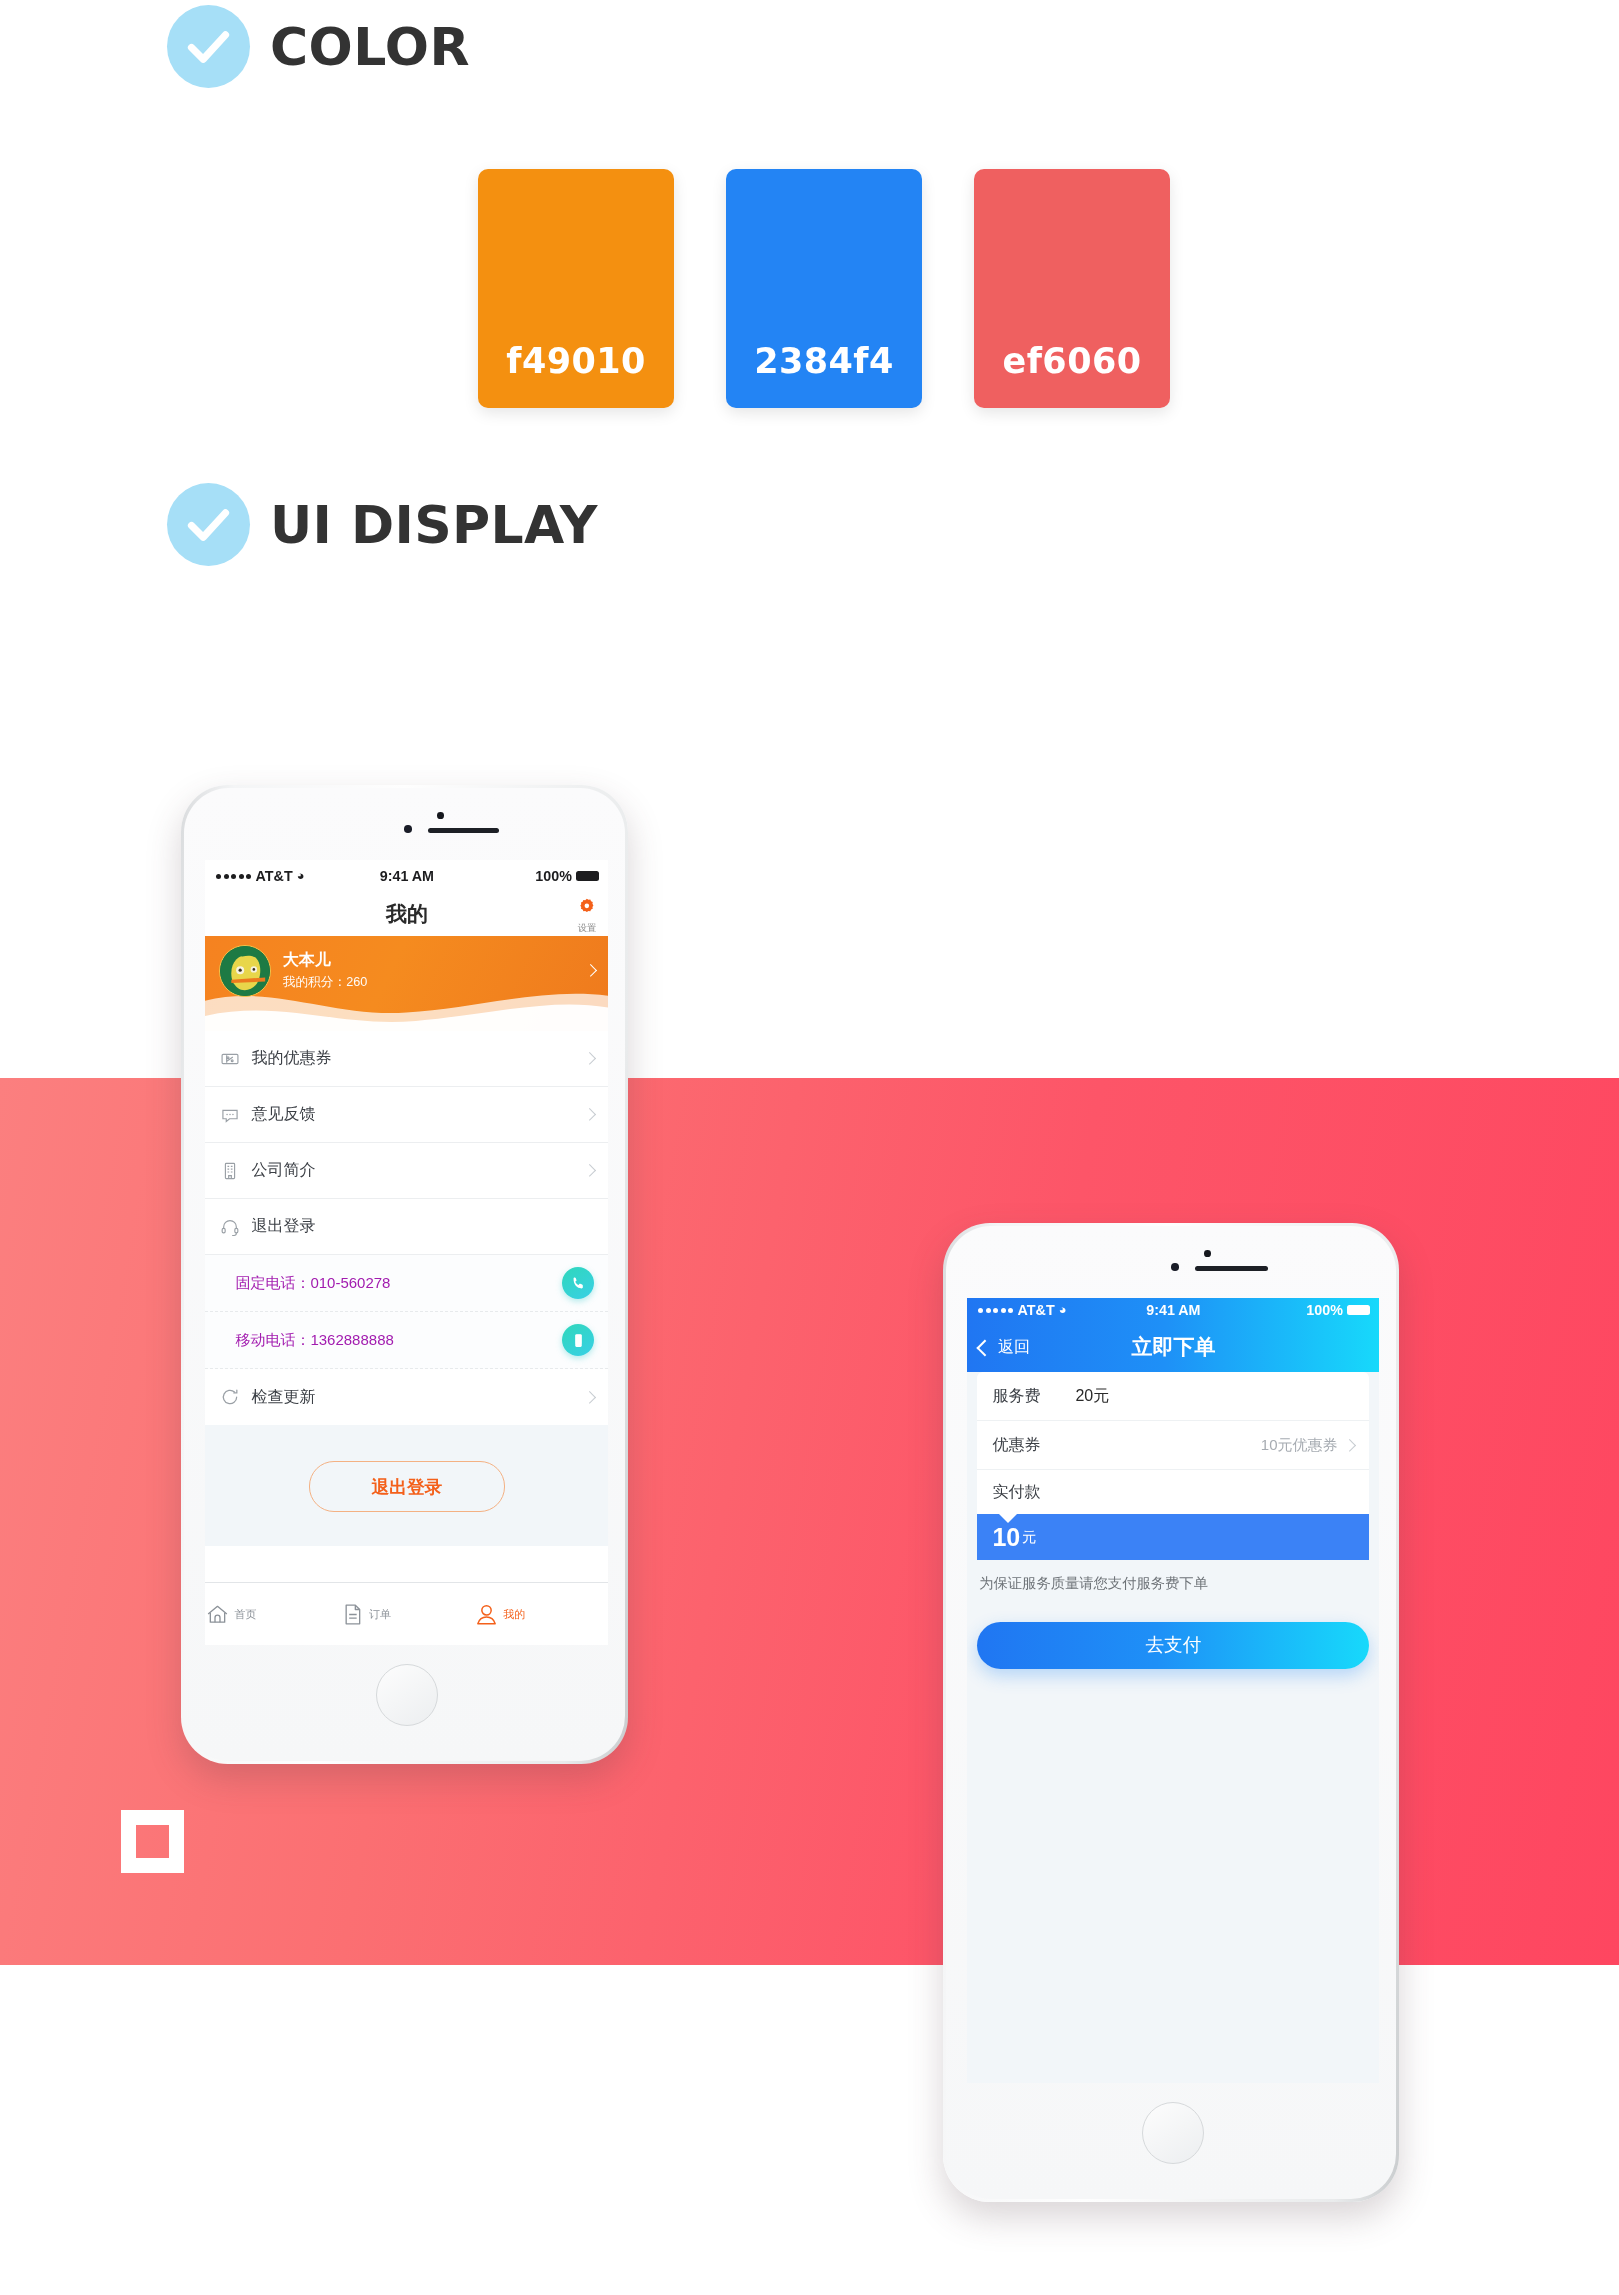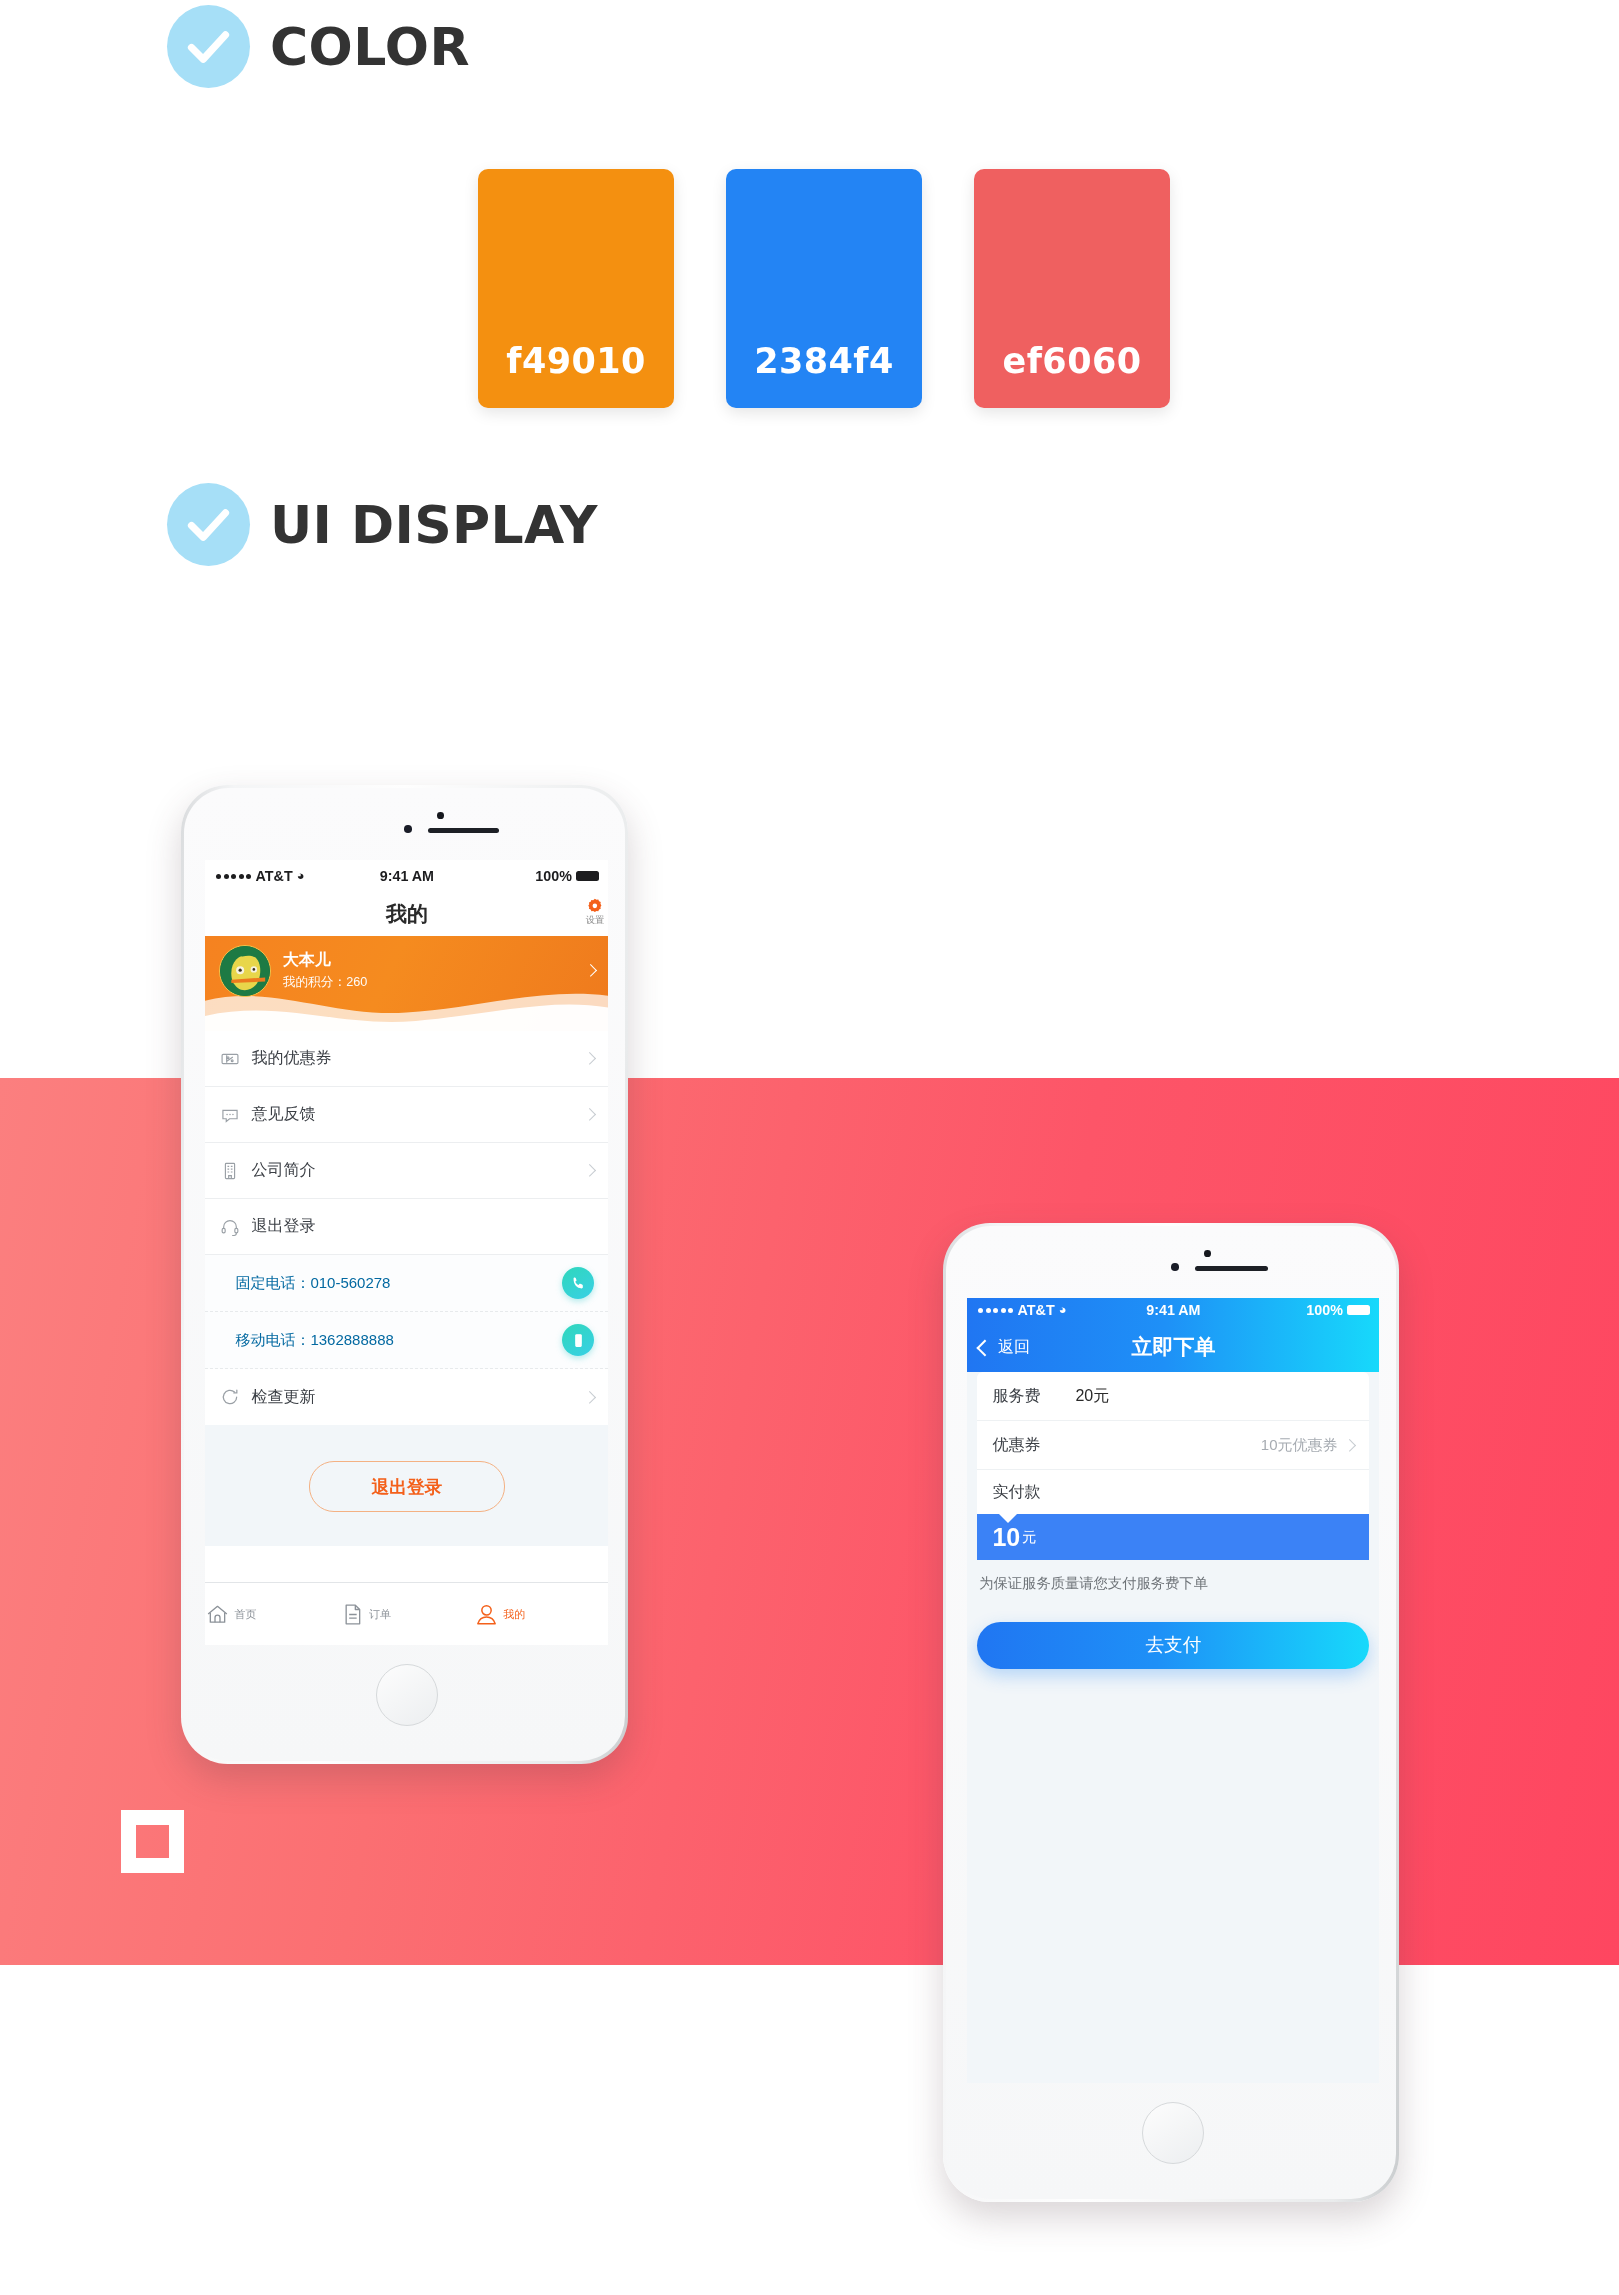--- a/index.html
+++ b/index.html
@@ -92,22 +92,22 @@
   }
   .wifi{ font-size:12.7px; line-height:1; }
 
   
   .p1-nav{
     height:44px; background:#ffffff; position:relative;
     display:flex; align-items:center; justify-content:center;
   }
   .p1-nav-title{ font-size:21px; color:#2a2a2a; font-weight:bold; }
   .p1-gear{
-    position:absolute; right:4px; top:4.2px;
-    display:flex; flex-direction:column; align-items:center; gap:0;
+    position:absolute; right:12px; top:4.2px;
+    display:flex; flex-direction:column; align-items:center; gap:8px;
   }
   .p1-gear svg{ width:17.7px; height:17.7px; display:block; }
   .p1-gear span{ font-size:9.3px; color:#8c8c8c; }
 
   .p1-hero{
     height:95px; position:relative; overflow:hidden;
     background:linear-gradient(115deg,#f58220 0%,#f58b1f 45%,#ef7a1d 100%);
   }
   .p1-hero .wave{ position:absolute; left:0; bottom:0; width:100%; height:52px; }
   .p1-hero-row{
@@ -139,21 +139,21 @@
   .row .ico{ width:20px; height:20px; flex:0 0 auto; color:#9aa0a6; }
   .row .ico svg{ width:100%; height:100%; display:block; }
   .row .lbl{ margin-left:11.8px; font-size:16px; color:#3b3f45; }
   .row .gray-chev{ margin-left:auto; color:#c7ccd1; }
 
   .subrow{
     height:57px; display:flex; align-items:center; padding:0 14.3px 0 30px;
     border-bottom:0.8px dashed #e7eaec; background:#fcfdfe;
   }
   .subrow:last-of-type{ border-bottom:0.8px solid #eceef0; }
-  .subrow .txt{ font-size:15px; color:#0369a1; }
+  .subrow .txt{ font-size:15px; color:#a21caf; }
   .callbtn{
     margin-left:auto; width:32px; height:32px; border-radius:50%;
     background:linear-gradient(145deg,#2fd7bb,#39d0e6);
     display:flex; align-items:center; justify-content:center;
     color:#ffffff; box-shadow:0 2.5px 6.7px rgba(45,200,200,.35);
   }
   .callbtn svg{ width:17px; height:17px; display:block; }
 
   .logout-area{ background:#f2f6f9; padding:32px 0 30px; }
   .logout-btn{

